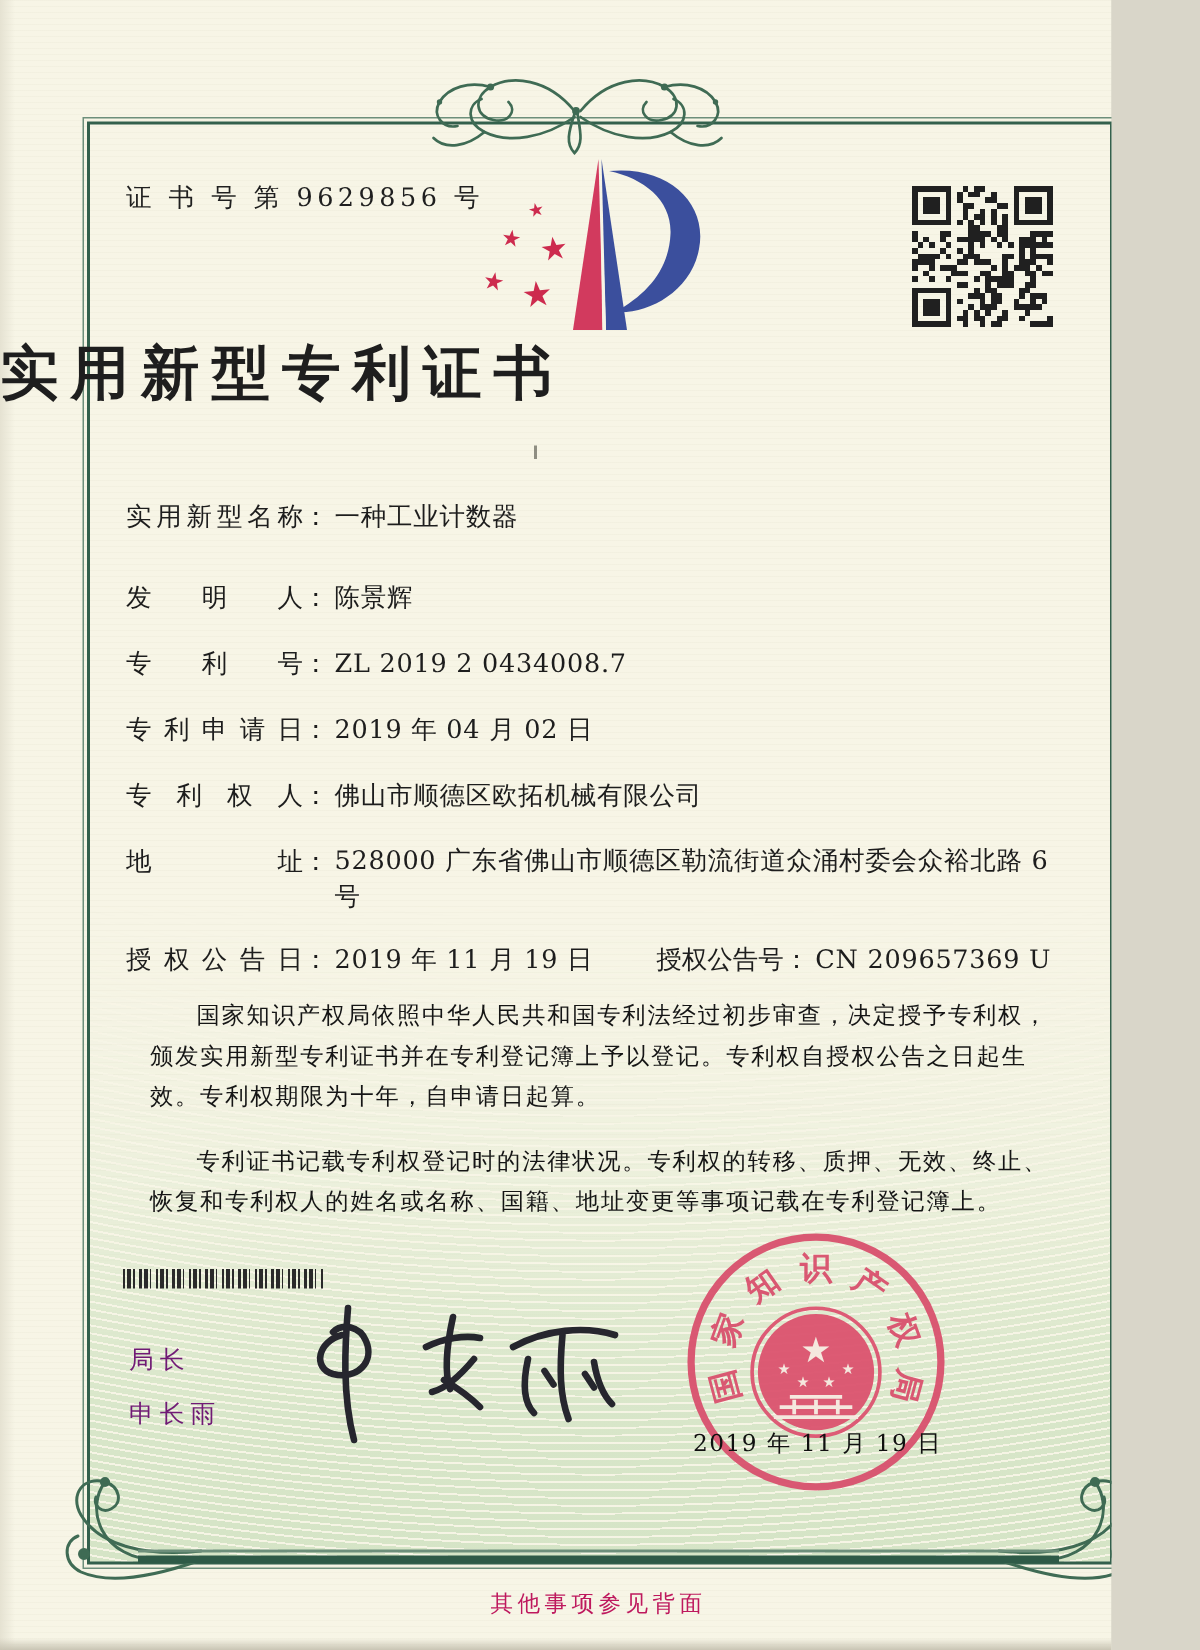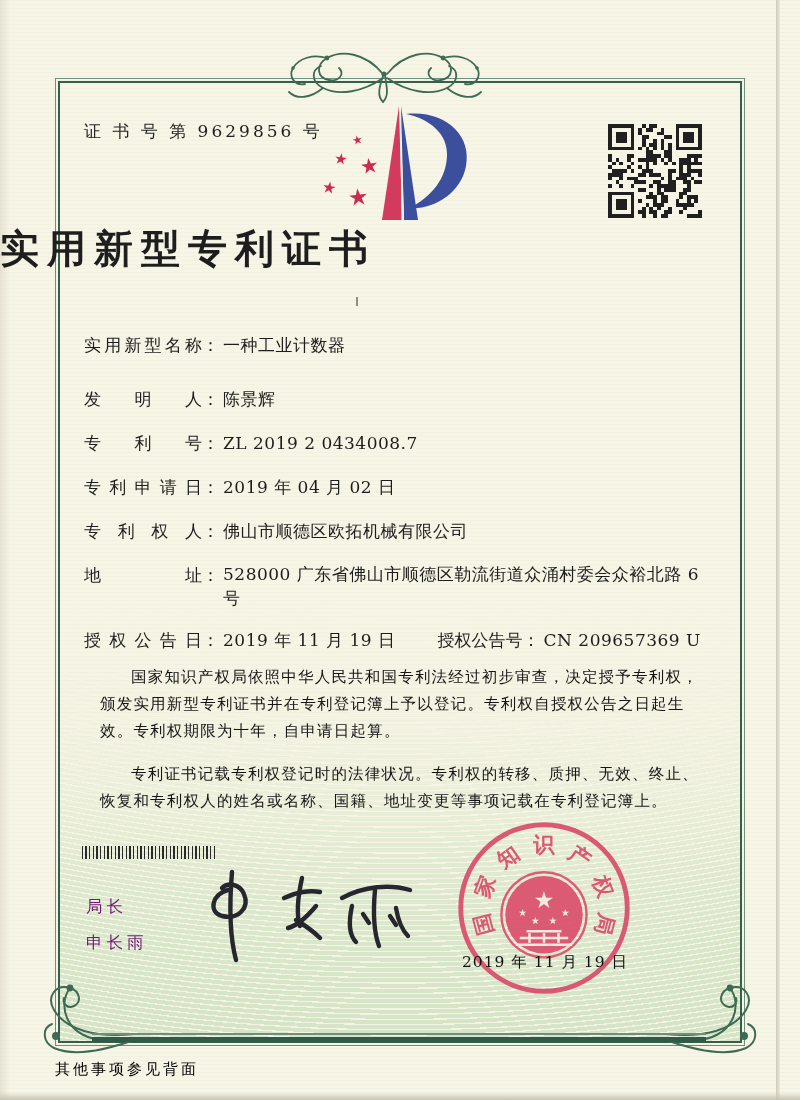--- a/index.html
+++ b/index.html
@@ -1,16 +1,16 @@
 <!DOCTYPE html>
 <html><head>
 <meta charset="utf-8">
 <style>
   html,body{margin:0;padding:0;background:#d9d6c9;}
-  .stage{position:relative;width:800px;height:1100px;overflow:hidden;
+  .stage{position:relative;width:741px;height:1100px;overflow:hidden;
          font-family:"DejaVu Serif","Liberation Serif",serif;color:#222;}
   .paper{position:absolute;inset:0;background:#f7f5e6;}
   .paper::after{content:"";position:absolute;inset:0;pointer-events:none;
     background:repeating-linear-gradient(180deg,rgba(120,110,80,.035) 0 1px,transparent 1px 4px);}
   .edge-r{position:absolute;left:776px;top:0;width:4px;height:100%;
     background:linear-gradient(90deg,#cfcbba,#eeeadb);}
   .edge-l{position:absolute;left:0;top:0;width:10px;height:100%;
     background:linear-gradient(90deg,#e5e2d2,rgba(0,0,0,0));}
   .edge-b{position:absolute;left:0;top:1092px;width:100%;height:8px;
     background:linear-gradient(180deg,rgba(0,0,0,0),#c9c5b4);}
@@ -74,22 +74,22 @@
   .signer div{margin-bottom:14px;}
   .signature{position:absolute;left:198px;top:866px;}
 
   .seal{position:absolute;left:452px;top:816px;width:184px;height:184px;opacity:.96;}
   .sealchar{font-size:22px;font-weight:700;fill:#d9536f;text-anchor:middle;dominant-baseline:middle;}
   .seal-date{position:absolute;left:446px;top:952px;width:198px;text-align:center;
     font-size:15.5px;letter-spacing:1px;color:#101010;}
 
   .pagenum{position:absolute;left:55px;top:1011px;width:688px;text-align:center;
     font-size:13.5px;letter-spacing:3px;color:#1b1b1b;}
-  .backnote{position:absolute;left:55px;top:1060px;width:688px;text-align:left;
-    font-size:15px;letter-spacing:3px;color:#000000;}
+  .backnote{position:absolute;left:55px;top:1060px;width:688px;text-align:center;
+    font-size:15px;letter-spacing:3px;color:#be185d;}
 </style>
 </head>
 <body>
 
 <div class="stage">
   <div class="paper"></div>
   <div class="edge-l"></div>
   <div class="edge-r"></div>
   <div class="edge-b"></div>
 

